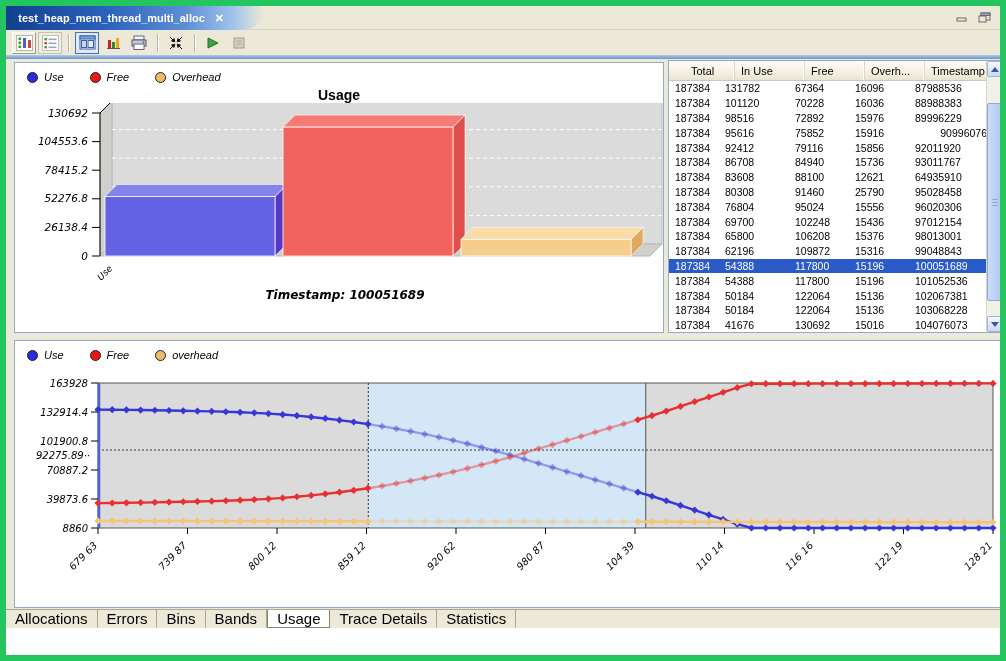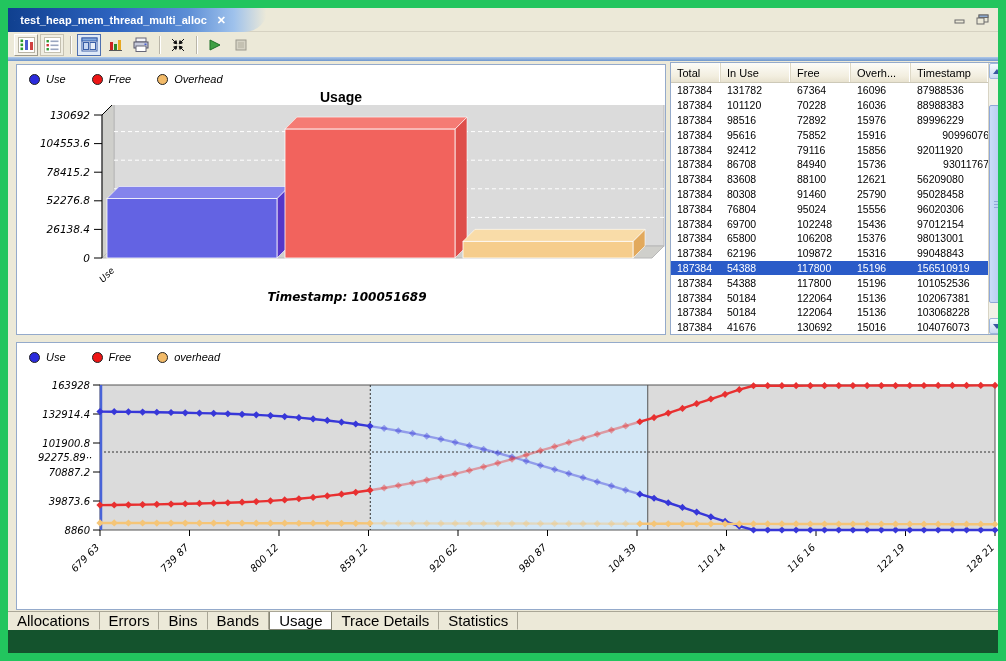--- a/index.html
+++ b/index.html
@@ -1,18 +1,18 @@
 <!DOCTYPE html>
 <html><head>
 <meta charset="utf-8">
 <style>
   * { box-sizing: border-box; margin: 0; padding: 0; }
   html,body { width:1006px; height:661px; }
   body { font-family:"Liberation Sans", sans-serif; font-size:11px; color:#000; background:#777; }
-  .window { position:relative; width:1006px; height:661px; background:#14532d; border:8px solid #22c55e; overflow:hidden; }
+  .window { position:relative; width:1006px; height:661px; background:#ffffff; border:6px solid #22c55e; overflow:hidden; }
 
   
   .tabstrip { height:24px; background:#ECE9D8; position:relative; border-bottom:1px solid #D6D2C2; }
   .editor-tab { position:absolute; left:0; top:0; height:24px; width:226px; display:flex; align-items:center; gap:6px;
     padding:0 8px 0 6px; color:#fff; background:linear-gradient(90deg,#10408F 0%, #2C62BE 45%, #5E8FD6 80%, #9FC2EC 100%); }
   .tab-tail { position:absolute; left:226px; top:0; height:24px; width:34px;
     background:linear-gradient(90deg,#9FC2EC 0%, #ECE9D8 95%); border-bottom-right-radius:24px 24px; }
   .editor-tab .tab-title { font-size:11px; font-weight:bold; white-space:nowrap; }
   .tab-close { margin-left:4px; font-weight:bold; font-size:11px; color:#fff; cursor:default; }
   .win-btns { position:absolute; right:8px; top:4px; display:flex; gap:6px; }
@@ -37,21 +37,21 @@
   .legend { display:flex; align-items:center; gap:26px; padding:8px 0 2px 12px; }
   .legend-item { display:flex; align-items:center; gap:6px; }
   .dot { width:11px; height:11px; border-radius:50%; border:1px solid #222; }
   .dot-use { background:#2B2BDD; } .dot-free { background:#EE1515; } .dot-ovh { background:#F2BA68; }
   .legend-label { font-style:italic; font-size:11px; }
 
   .chart-title { text-align:center; font-size:14px; font-weight:bold; margin-top:2px; font-family:"Liberation Sans",sans-serif; }
 
   
   .table-wrap { position:absolute; inset:0; overflow:hidden; }
-  .thead { display:flex; height:20px; background:linear-gradient(180deg,#FDFCF8,#F2EEDF 70%,#E8E2CF); border-bottom:1px solid #CDC9B8; }
+  .thead { display:flex; height:20px; background:linear-gradient(180deg,#FDFCF8,#F2EEDF 70%,#E8E2CF); border-bottom:1px solid #CDC9B8;justify-content:flex-end; }
   .th { display:flex; align-items:center; padding-left:6px; font-size:11px; border-right:1px solid #DDD8C6; box-shadow:-1px 0 0 #fff inset; }
   .tr { display:flex; height:14.8px; align-items:center; }
   .td { padding-left:6px; font-size:10.5px; overflow:hidden; white-space:nowrap; }
   .tr.selected { background:#2A5BC8; color:#fff; }
   
   .vscroll { position:absolute; top:0; right:0; bottom:0; width:17px; background:#F2F1E8; border-left:1px solid #D8D4C4; }
   .sbtn { position:absolute; left:0; width:16px; height:16px; background:linear-gradient(180deg,#F6FAFE,#C9D8F2); border:1px solid #9EB6DC; border-radius:2px; display:flex; align-items:center; justify-content:center; }
   .sbtn.up { top:0; } .sbtn.down { bottom:0; }
   .arr { width:0; height:0; border-left:4px solid transparent; border-right:4px solid transparent; }
   .arr.up { border-bottom:5px solid #3A57A0; } .arr.down { border-top:5px solid #3A57A0; }
@@ -293,28 +293,28 @@
               <div class="td" style="width: 70px;">92412</div>
               <div class="td" style="width: 60px;">79116</div>
               <div class="td" style="width: 60px;">15856</div>
               <div class="td" style="width: 78px;">92011920</div>
             </div>
             <div class="tr">
               <div class="td" style="width: 50px;">187384</div>
               <div class="td" style="width: 70px;">86708</div>
               <div class="td" style="width: 60px;">84940</div>
               <div class="td" style="width: 60px;">15736</div>
-              <div class="td" style="width: 78px; text-align: right;">93011767</div>
+              <div class="td" style="width: 78px;">93011767</div>
             </div>
             <div class="tr">
               <div class="td" style="width: 50px;">187384</div>
               <div class="td" style="width: 70px;">83608</div>
               <div class="td" style="width: 60px;">88100</div>
               <div class="td" style="width: 60px;">12621</div>
-              <div class="td" style="width: 78px;">56209080</div>
+              <div class="td" style="width: 78px;">64935910</div>
             </div>
             <div class="tr">
               <div class="td" style="width: 50px;">187384</div>
               <div class="td" style="width: 70px;">80308</div>
               <div class="td" style="width: 60px;">91460</div>
               <div class="td" style="width: 60px;">25790</div>
               <div class="td" style="width: 78px;">95028458</div>
             </div>
             <div class="tr">
               <div class="td" style="width: 50px;">187384</div>
@@ -342,21 +342,21 @@
               <div class="td" style="width: 70px;">62196</div>
               <div class="td" style="width: 60px;">109872</div>
               <div class="td" style="width: 60px;">15316</div>
               <div class="td" style="width: 78px;">99048843</div>
             </div>
             <div class="tr selected">
               <div class="td" style="width: 50px;">187384</div>
               <div class="td" style="width: 70px;">54388</div>
               <div class="td" style="width: 60px;">117800</div>
               <div class="td" style="width: 60px;">15196</div>
-              <div class="td" style="width: 78px;">156510919</div>
+              <div class="td" style="width: 78px;">100051689</div>
             </div>
             <div class="tr">
               <div class="td" style="width: 50px;">187384</div>
               <div class="td" style="width: 70px;">54388</div>
               <div class="td" style="width: 60px;">117800</div>
               <div class="td" style="width: 60px;">15196</div>
               <div class="td" style="width: 78px;">101052536</div>
             </div>
             <div class="tr">
               <div class="td" style="width: 50px;">187384</div>

